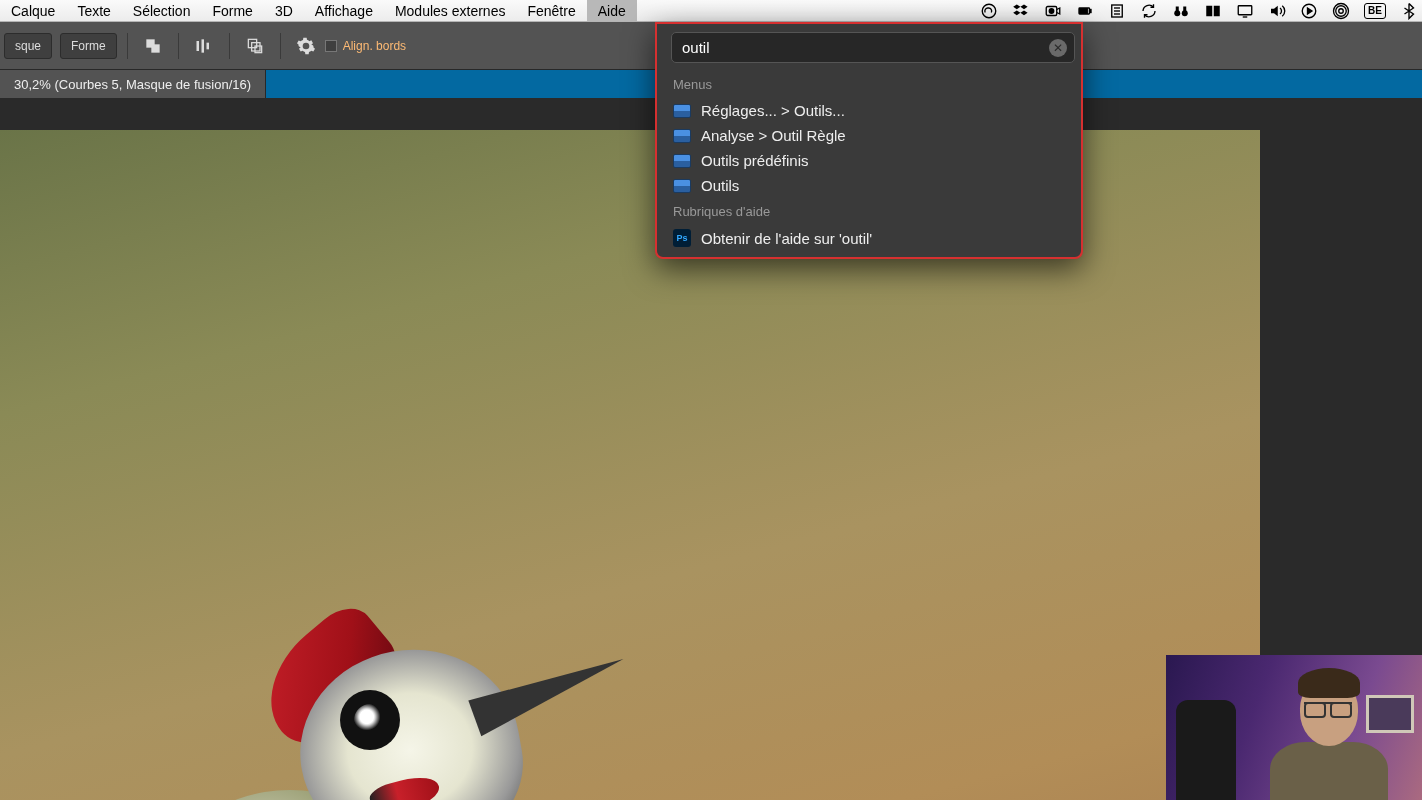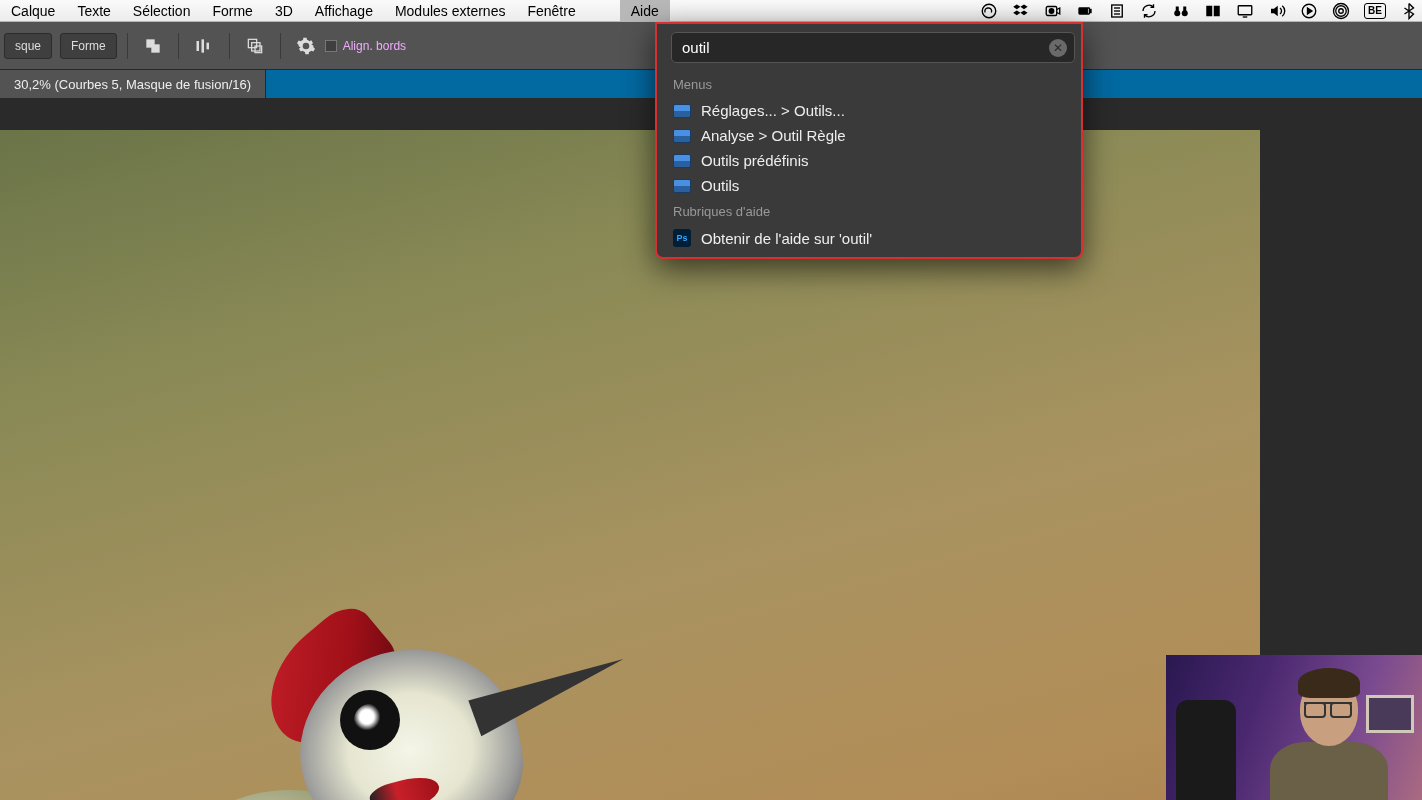--- a/index.html
+++ b/index.html
@@ -35,21 +35,20 @@
     }
     .menubar-item {
       padding: 0 11px;
       height: 100%;
       display: flex;
       align-items: center;
       cursor: pointer;
     }
     .menubar-item.active {
       background: #b8b8b8;
-      margin-left: 33px;
     }
     .menubar-right {
       display: flex;
       align-items: center;
       gap: 14px;
       padding-right: 4px;
     }
     .menubar-icon {
       width: 18px;
       height: 18px;
@@ -97,21 +96,21 @@
       justify-content: center;
     }
     .opt-checkbox {
       width: 12px;
       height: 12px;
       border: 1px solid #777;
       background: #3f3f3f;
       margin-right: 6px;
     }
     .opt-label {
-      color: #f0abfc;
+      color: #fdba74;
       font-size: 12px;
     }
     
     
     .doc-tabs {
       height: 28px;
       background: #0369a1;
       display: flex;
       align-items: center;
     }

